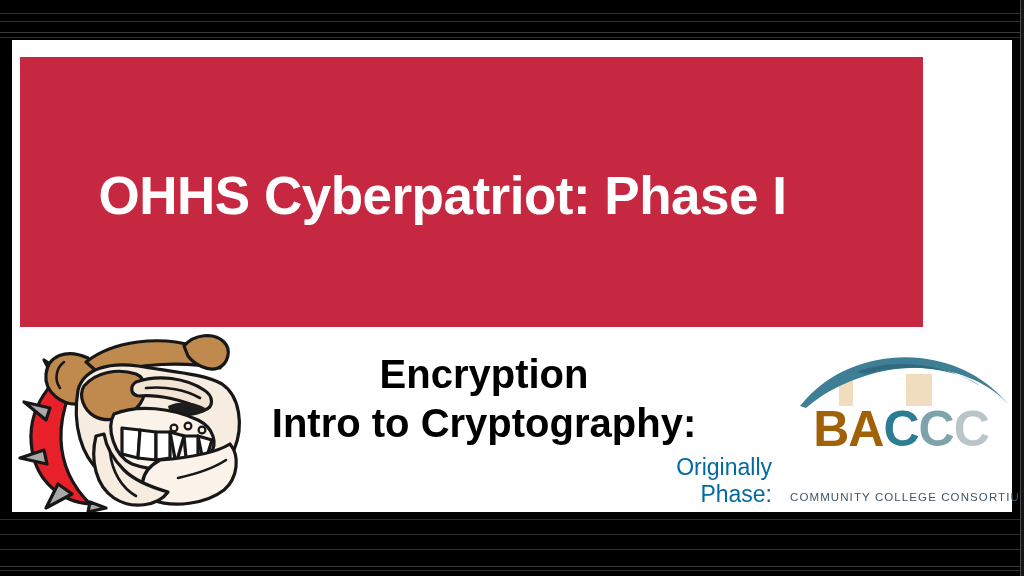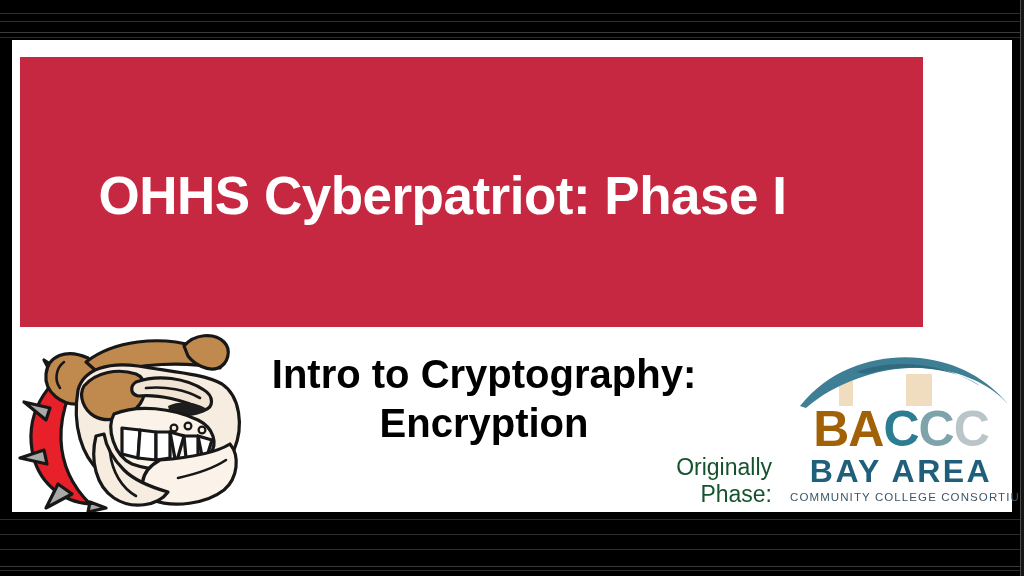--- a/index.html
+++ b/index.html
@@ -100,21 +100,21 @@
     line-height: 1.22;
   }
 
   
   .originally-from {
     position: absolute;
     left: 560px;
     top: 414px;
     width: 200px;
     text-align: right;
-    color: #14532d;
+    color: #0369a1;
     font-family: "Liberation Sans", sans-serif;
     font-weight: normal;
     font-size: 23px;
     line-height: 1.18;
   }
 
   
   .bulldog {
     position: absolute;
     left: 6px;
@@ -198,22 +198,22 @@
   <div class="scanline bright" style="top:32px;"></div>
   <div class="scanline" style="top:37px;"></div>
 
   <div class="slide">
 
     <div class="title-banner">
       <div class="title-text">OHHS Cyberpatriot: Phase I</div>
     </div>
 
     <div class="subtitle">
+      <div>Encryption</div>
       <div>Intro to Cryptography:</div>
-      <div>Encryption</div>
     </div>
 
     <div class="originally-from">
       <div>Originally</div>
       <div>Phase:</div>
     </div>
 
     <div class="bulldog">
       <svg viewBox="0 0 232 180" xmlns="http://www.w3.org/2000/svg">
         <g stroke="#171717" stroke-width="3.2" stroke-linejoin="round" stroke-linecap="round">
@@ -281,21 +281,20 @@
           <path d="M4 54 C36 14 84 2 124 6 C162 10 192 28 212 52
                    C196 34 166 18 128 16 C86 14 40 30 10 56 Z" fill="#3f7f96"></path>
           <path d="M60 20 C96 6 146 10 184 34 C160 16 110 10 70 22 Z" fill="#2f6a80"></path>
         </svg>
       </div>
 
       <div class="baccc-word">
         <span class="s1">BA</span><span class="s2">C</span><span class="s3">C</span><span class="s4">C</span>
       </div>
 
-      <div class="baccc-bayarea">BAY AREA</div>
 
       <div class="baccc-consortium">COMMUNITY COLLEGE CONSORTIUM</div>
     </div>
 
   </div>
 
   <div class="scanline" style="top:519px;"></div>
   <div class="scanline" style="top:534px;"></div>
   <div class="scanline" style="top:549px;"></div>
   <div class="scanline bright" style="top:566px;"></div>

